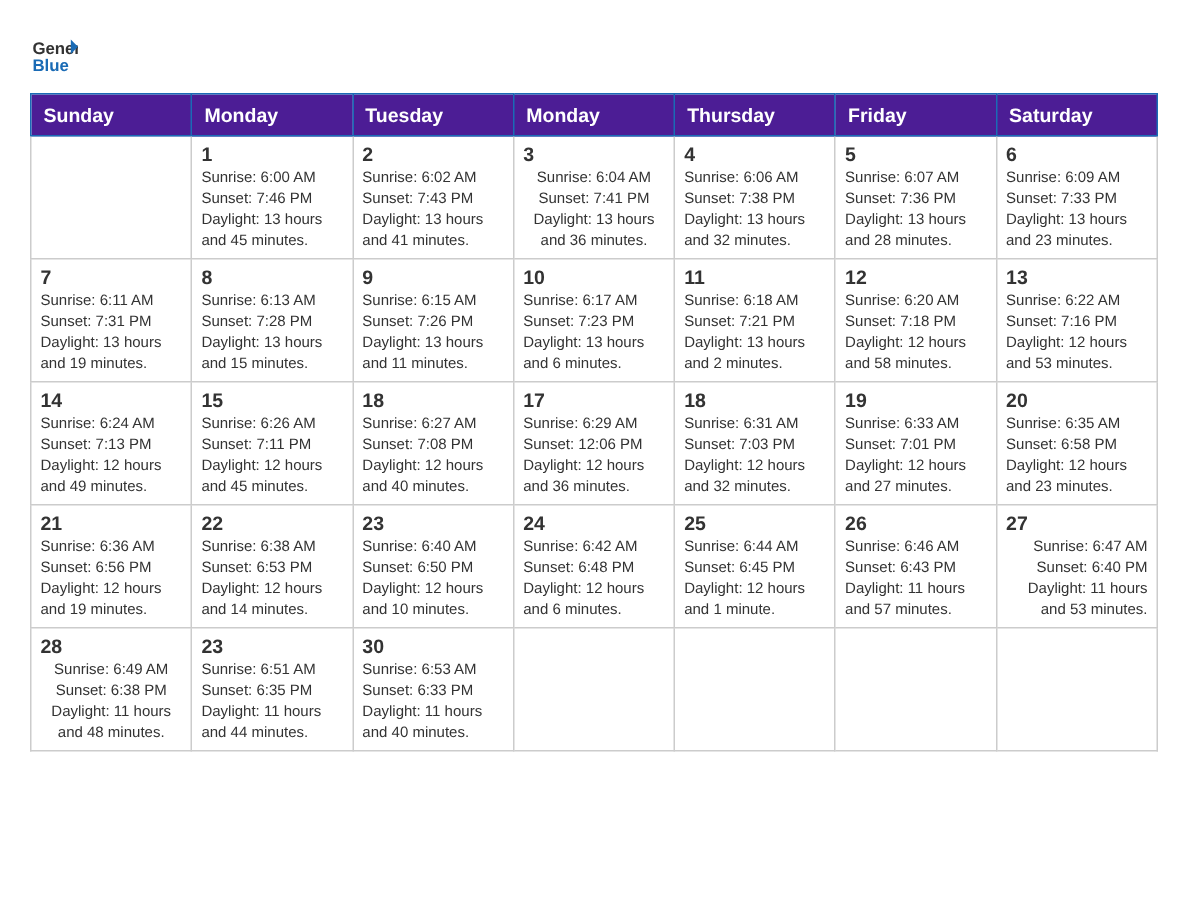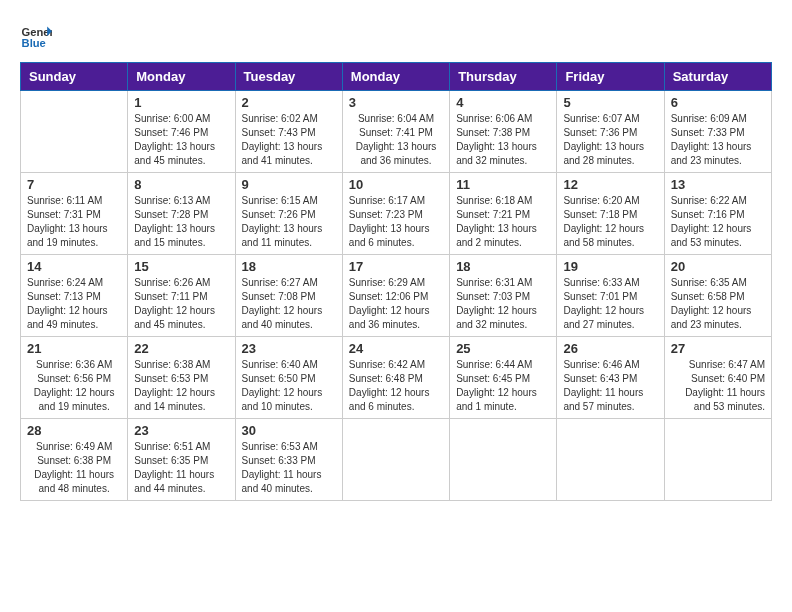--- a/index.html
+++ b/index.html
@@ -259,21 +259,21 @@
           <span class="day-number">20</span>
           <div class="day-info" style="white-space: pre-line;">Sunrise: 6:35 AM
 Sunset: 6:58 PM
 Daylight: 12 hours
 and 23 minutes.</div>
         </td>
       </tr>
       <tr>
         <td>
           <span class="day-number">21</span>
-          <div class="day-info" style="white-space: pre-line; text-align: center;">Sunrise: 6:36 AM
+          <div class="day-info" style="white-space: pre-line;">Sunrise: 6:36 AM
 Sunset: 6:56 PM
 Daylight: 12 hours
 and 19 minutes.</div>
         </td>
         <td>
           <span class="day-number">22</span>
           <div class="day-info" style="white-space: pre-line;">Sunrise: 6:38 AM
 Sunset: 6:53 PM
 Daylight: 12 hours
 and 14 minutes.</div>

